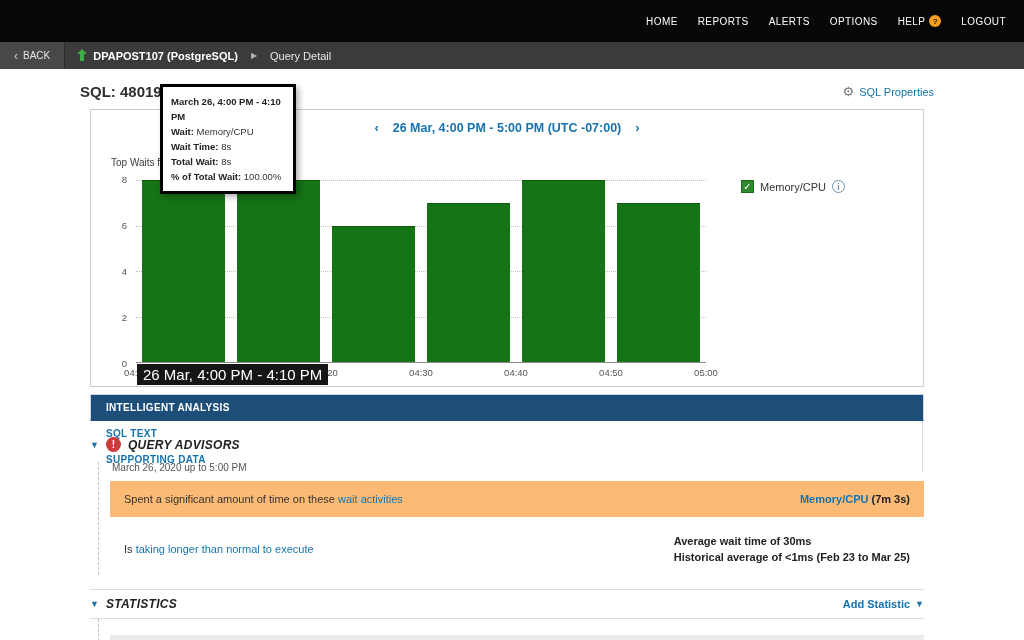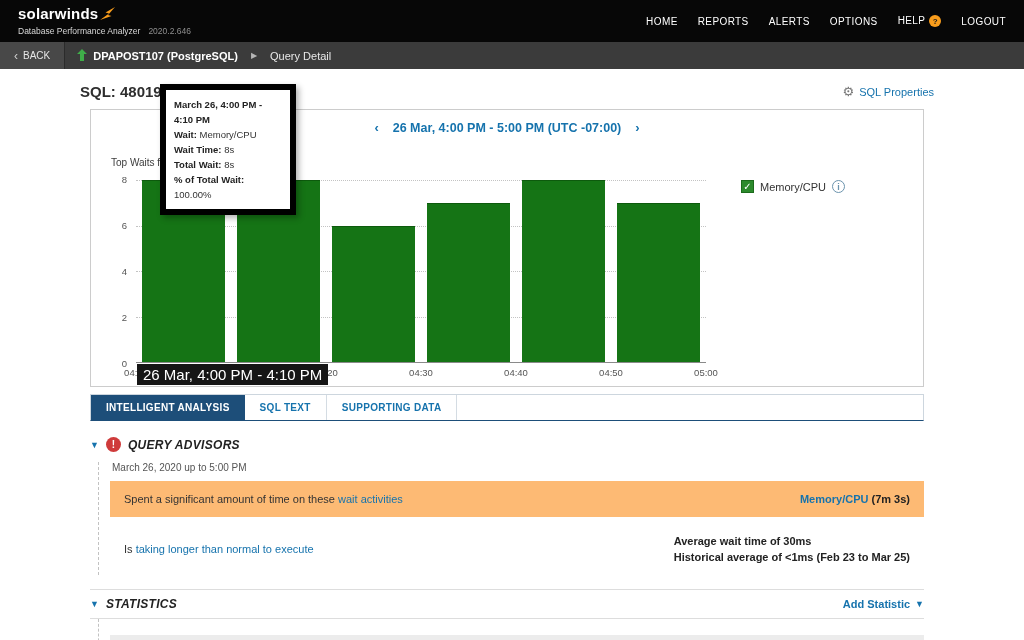--- a/index.html
+++ b/index.html
@@ -8,21 +8,21 @@
 
   
   .topbar { height:42px; background:#070707; display:flex; align-items:center; padding:0 18px; }
   .logo-block { display:flex; flex-direction:column; justify-content:center; }
   .logo-row { display:flex; align-items:flex-start; gap:2px; }
   .logo-text { color:#fff; font-weight:700; font-size:15px; letter-spacing:.2px; line-height:15px; }
   .logo-sub-row { display:flex; align-items:baseline; gap:8px; margin-top:2px; }
   .logo-product { color:#d9d9d9; font-size:8.5px; }
   .logo-version { color:#8f8f8f; font-size:8.5px; }
   .top-nav { margin-left:auto; display:flex; align-items:center; gap:20px; }
-  .nav-item { color:#fff; font-size:10px; letter-spacing:.4px; cursor:pointer; display:flex; align-items:flex-start; gap:4px; }
+  .nav-item { color:#fff; font-size:10px; letter-spacing:.4px; cursor:pointer; display:flex; align-items:flex-end; gap:4px; }
   .help-badge { width:12px; height:12px; border-radius:50%; background:#f99d1c; color:#1a1a1a;
     font-size:8px; font-weight:700; display:inline-flex; align-items:center; justify-content:center; }
 
   
   .crumbbar { height:27px; background:#3b3b3b; display:flex; align-items:center; }
   .back-btn { height:100%; background:#484848; border-right:1px solid #2b2b2b; color:#e6e6e6;
     font-size:10px; display:flex; align-items:center; gap:5px; padding:0 14px; cursor:pointer; }
   .back-chev { font-size:12px; color:#cfcfcf; }
   .crumb-inst { display:flex; align-items:center; gap:6px; margin-left:12px; }
   .crumb-inst-label { color:#fff; font-size:11px; font-weight:700; }
@@ -57,28 +57,28 @@
 
   .legend { position:absolute; left:650px; top:70px; display:flex; align-items:center; gap:6px; }
   .legend-swatch { width:13px; height:13px; background:#2c8a2c; border:1px solid #1c6b1c;
     color:#fff; font-size:10px; line-height:12px; text-align:center; }
   .legend-label { font-size:11px; color:#333; }
   .info-circle { width:13px; height:13px; border-radius:50%; border:1px solid #6b93ad; color:#6b93ad;
     font-size:9px; font-weight:700; display:inline-flex; align-items:center; justify-content:center; cursor:pointer; }
 
   
   .tooltip { position:absolute; left:160px; top:84px; width:136px; z-index:10; background:#fff;
-    border:6px solid #000000; box-shadow:3px 3px 6px rgba(0,0,0,.3); padding:7px 8px; font-size:9.5px; line-height:15px; }
+    border:3px solid #000000; box-shadow:3px 3px 6px rgba(0,0,0,.3); padding:7px 8px; font-size:9.5px; line-height:15px; }
   .tt-title { font-weight:700; color:#222; }
   .tt-label { font-weight:700; color:#222; }
   .tt-connector { position:absolute; left:183px; top:170px; width:1px; height:13px; background:#8a8a8a; z-index:9; }
 
   
   .tabs { margin:7px 0 0 90px; width:834px; display:flex; border:1px solid #cdd6de;
-    border-bottom:1px solid #1d4e79; background:#fff; height:27px; }
+    border-bottom:1px solid #1d4e79; background:#fff; height:27px;flex-direction:column; }
   .tab { padding:0 15px; line-height:26px; font-size:10px; font-weight:700; letter-spacing:.3px;
     color:#1673ad; border-right:1px solid #d4dce3; cursor:pointer; }
   .tab.active { background:#1d4e79; color:#fff; border-right:none; }
 
   
   .section { margin:10px 90px 0 90px; width:834px; }
   .section-head { display:flex; align-items:center; gap:7px; padding:6px 0; }
   .tri { color:#1673ad; font-size:9px; cursor:pointer; }
   .alert-badge { width:15px; height:15px; border-radius:50%; background:#cf3b3b; color:#fff;
     font-size:10px; font-weight:700; display:inline-flex; align-items:center; justify-content:center; }
@@ -97,34 +97,20 @@
   .add-stat { margin-left:auto; display:flex; align-items:center; gap:5px; color:#1673ad;
     font-size:11px; font-weight:700; cursor:pointer; }
   .chev-down { font-size:9px; }
   .stats-info { margin-top:8px; background:#ececec; display:flex; align-items:center; gap:9px;
     padding:8px 12px; font-size:10.5px; color:#333; }
 </style>
 </head>
 <body>
 
 <div class="topbar">
-  <div class="logo-block">
-    <div class="logo-row">
-      <span class="logo-text">solarwinds</span>
-      <span>
-        <svg width="15" height="13" viewBox="0 0 15 13">
-            <path d="M0 13 L9 6.5 L5.5 5.5 L15 0 L8 8 L11.5 9 Z" fill="#f99d1c"></path>
-          </svg>
-      </span>
-    </div>
-    <div class="logo-sub-row">
-      <span class="logo-product">Database Performance Analyzer</span>
-      <span class="logo-version">2020.2.646</span>
-    </div>
-  </div>
   <div class="top-nav">
       <div class="nav-item">
         <span>HOME</span>
       </div>
       <div class="nav-item">
         <span>REPORTS</span>
       </div>
       <div class="nav-item">
         <span>ALERTS</span>
       </div>

